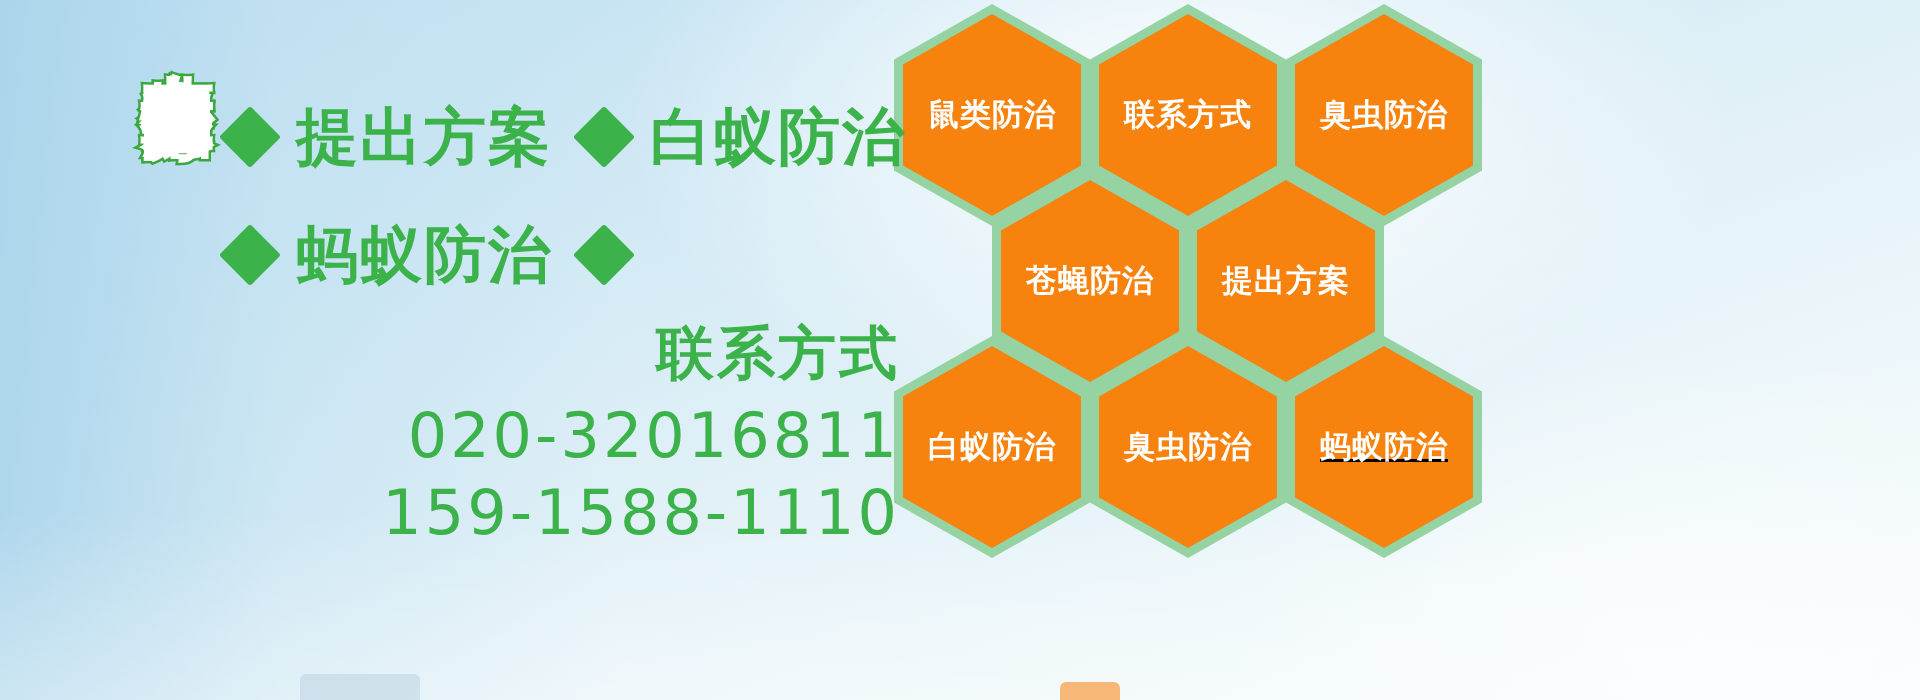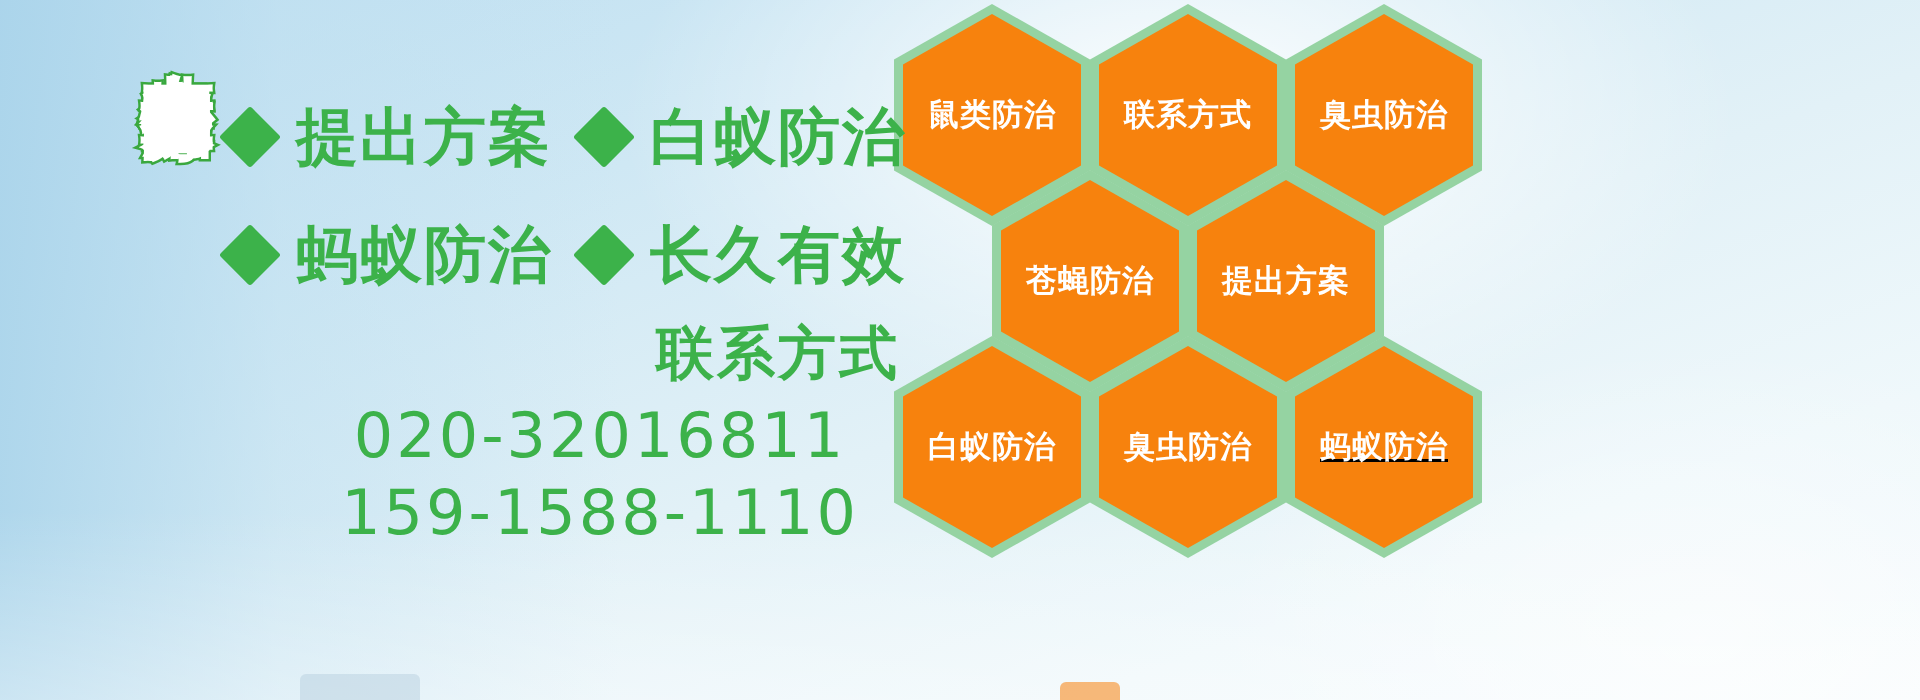--- a/index.html
+++ b/index.html
@@ -56,20 +56,21 @@
   
   .contact{position:absolute;left:300px;top:320px;width:600px;text-align:center;z-index:5;}
   .contact-title{
     color:#3cb24a;font-size:58px;font-weight:bold;letter-spacing:3px;line-height:1.15;
     margin:0 0 10px 0;
     text-align:right;
   }
   .phone{
     color:#3cb24a;font-size:62px;font-weight:normal;letter-spacing:3px;line-height:1.25;
     font-family:"DejaVu Sans","Liberation Sans",sans-serif;
+    text-align:right;
   }
 
   
   .comb{position:absolute;left:888px;top:0px;width:600px;height:580px;z-index:4;}
   .hex{
     position:absolute;width:196px;height:222px;
     display:flex;align-items:center;justify-content:center;
     background:#95d3a2;
     -webkit-clip-path:polygon(50% 0%,100% 25%,100% 75%,50% 100%,0% 75%,0% 25%);
     clip-path:polygon(50% 0%,100% 25%,100% 75%,50% 100%,0% 75%,0% 25%);
@@ -118,21 +119,20 @@
       </div>
     </div>
     <div class="frow">
       <div class="fitem">
         <div class="diamond"></div>
         <div class="flabel">蚂蚁防治</div>
       </div>
       <div class="gap"></div>
       <div class="fitem">
         <div class="diamond"></div>
-        <div class="flabel">长久有效</div>
       </div>
     </div>
   </div>
 
   <div class="contact">
     <div class="contact-title">联系方式</div>
     <div class="phone">020-32016811</div>
     <div class="phone">159-1588-1110</div>
   </div>
 

